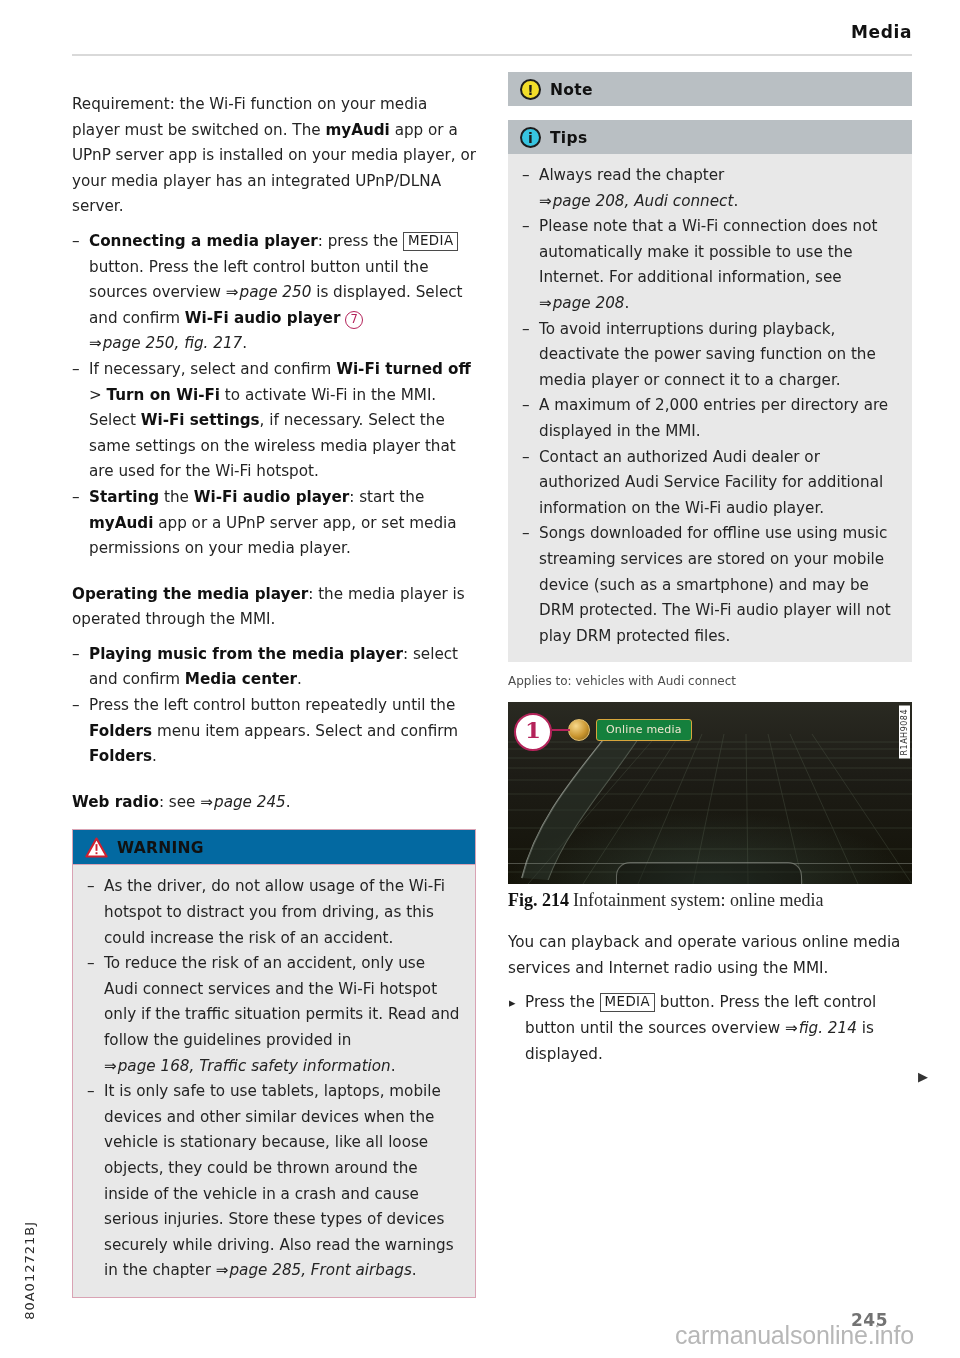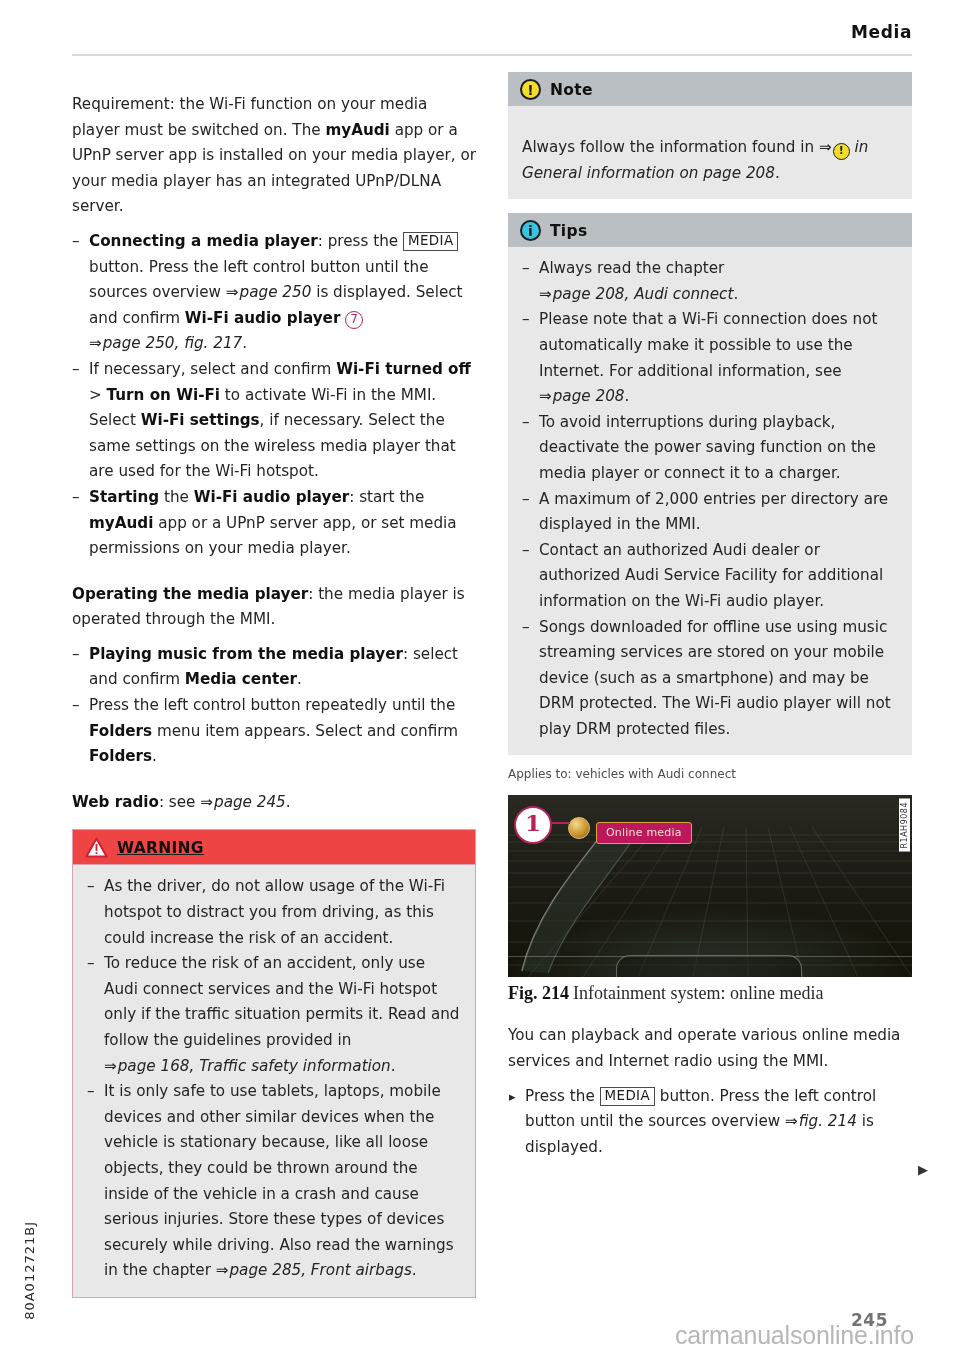--- a/index.html
+++ b/index.html
@@ -187,23 +187,22 @@
     font-size: 15.2px;
     line-height: 25.6px;
   }
 
   
   .box.warning {
     border: 1.6px solid #d9a3b4;
     background: #e8e8e8;
   }
   .box.warning .box-head {
-    background: #ef4444;
+    background: #0369a1;
     border-bottom: 1.6px solid #d9a3b4;
-    text-decoration: underline;
   }
 
   
   .icon-warn {
     width: 23px;
     height: 21px;
     flex: 0 0 auto;
   }
   .icon-note, .icon-tips {
     width: 21px;
@@ -298,28 +297,27 @@
   .fig-chip-icon {
     width: 20px;
     height: 20px;
     border-radius: 50%;
     background: radial-gradient(circle at 35% 30%, #f7d98c 0%, #c9952f 55%, #7a5a14 100%);
     border: 1px solid #e3c070;
   }
   .fig-chip-label {
     border: 1.4px solid #d8a63c;
     border-radius: 3px;
-    background: #be185d;
+    background: #15803d;
     color: #f0e6cf;
     font-size: 11px;
     line-height: 13px;
     padding: 3px 9px 4px 9px;
     letter-spacing: 0.2px;
     white-space: nowrap;
-    margin-top: 10px;
   }
   
   .fig-leader {
     position: absolute;
     left: 44px;
     top: 27px;
     width: 18px;
     height: 1.6px;
     background: #b4235a;
   }
@@ -455,23 +453,20 @@
   </div>
 
 </div>
 
 <div class="col col-right">
 
   <div class="box" style="margin-top:0">
     <div class="box-head">
       <span class="icon-note">!</span>
       <span class="box-title">Note</span>
-    </div>
-    <div class="box-body">
-      <p class="body-text"><span>Always follow the information found in </span><span class="arrow-ref"></span><span class="inline-note-icon">!</span> <i>in General information on page 208</i><span>.</span></p>
     </div>
   </div>
 
   <div class="box">
     <div class="box-head">
       <span class="icon-tips">i</span>
       <span class="box-title">Tips</span>
     </div>
     <div class="box-body">
       <ul class="dash-list">

